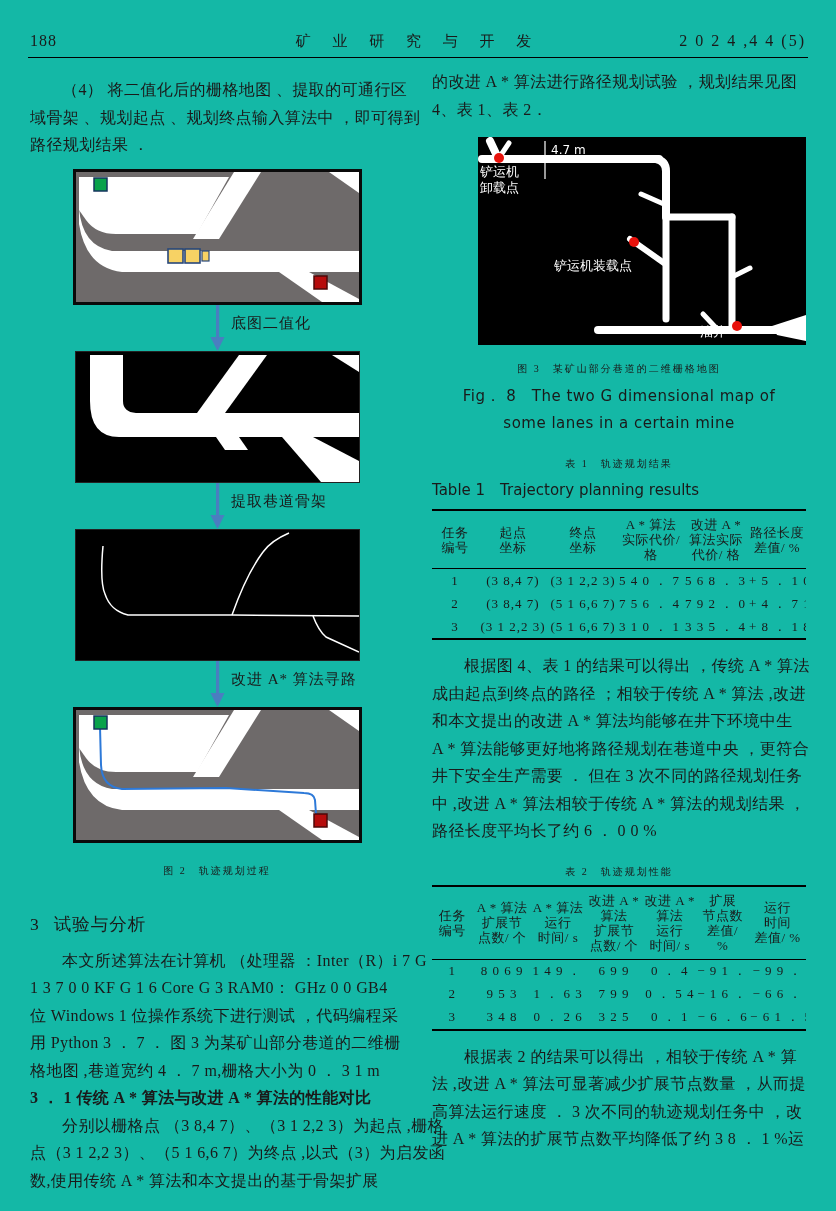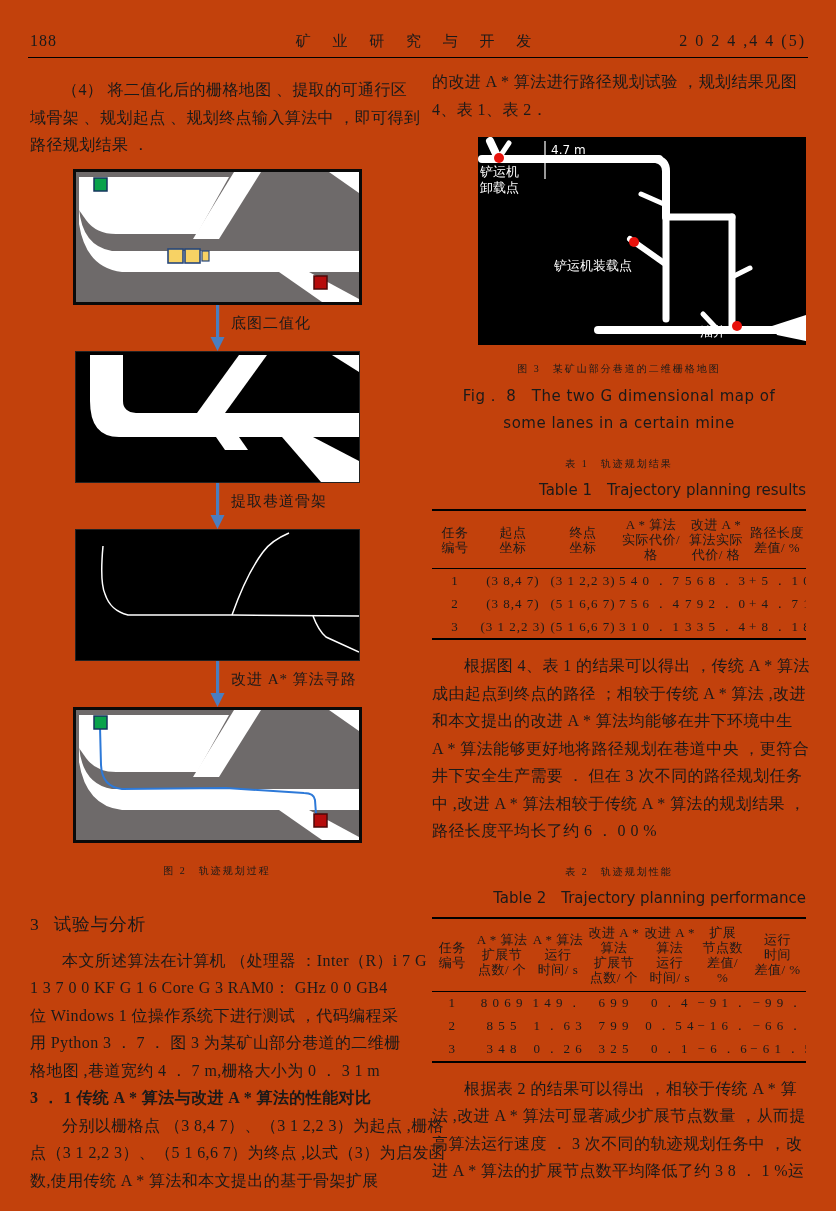--- a/index.html
+++ b/index.html
@@ -1,16 +1,16 @@
 <!DOCTYPE html>
 <html><head>
 <meta charset="utf-8">
 <style>
   html,body{margin:0;padding:0;background:#f2f2f2;}
-  .page{position:relative;width:836px;height:1211px;background:#c2410c;margin:0 auto;
+  .page{position:relative;width:836px;height:1211px;background:#14b8a6;margin:0 auto;
         font-family:"Liberation Serif","DejaVu Serif",serif;color:#1a1a1a;overflow:hidden;}
   
   .running-head{position:absolute;top:30px;left:30px;right:30px;height:24px;font-size:16px;}
   .rh-left{position:absolute;left:0;top:2px;letter-spacing:1px;}
   .rh-center{position:absolute;left:0;right:0;text-align:center;top:2px;letter-spacing:9px;font-size:15px;}
   .rh-right{position:absolute;right:0;top:2px;letter-spacing:2px;}
   .head-rule{position:absolute;top:57px;left:28px;right:28px;border-top:1.6px solid #000;}
   
   .col{position:absolute;top:68px;width:374px;}
   .col-left{left:30px;}
@@ -27,21 +27,21 @@
   .arrow-row svg{display:block;margin:0 auto;}
   .arrow-label{position:absolute;left:calc(50% + 14px);top:9px;font-size:15px;white-space:nowrap;letter-spacing:1px;}
   .cap{ text-align:center;font-size:10px;line-height:28px;letter-spacing:2px;}
   .cap-en{font-family:"DejaVu Sans","Liberation Sans",sans-serif;letter-spacing:0.5px;font-size:15px;line-height:27px;}
   .sec-head{margin-top:24px;font-size:17.5px;font-weight:normal;letter-spacing:1px;line-height:30px;}
   .sec-head .num{margin-right:14px;}
   
   .fig3wrap{width:328px;margin:14px 0 0 auto;font-size:0;line-height:0;}
   
   .tbl-title-zh{text-align:center;font-size:10px;line-height:26px;letter-spacing:2px;margin-top:14px;}
-  .tbl-title-en{text-align:right;font-family:"DejaVu Sans","Liberation Sans",sans-serif;font-size:15px;line-height:26px;margin-bottom:6px;}
+  .tbl-title-en{text-align:left;font-family:"DejaVu Sans","Liberation Sans",sans-serif;font-size:15px;line-height:26px;margin-bottom:6px;}
   table.sci{width:100%;border-collapse:collapse;border-top:2px solid #000;border-bottom:2px solid #000;
             font-size:13px;table-layout:fixed;}
   table.sci th{font-weight:normal;white-space:pre-line;line-height:15px;padding:6px 1px;
                border-bottom:1.2px solid #000;letter-spacing:0.5px;}
   table.sci td{text-align:center;height:21px;letter-spacing:1px;white-space:nowrap;overflow:hidden;}
   .para{margin-top:8px;}
   svg text{font-family:"DejaVu Sans","Liberation Sans",sans-serif;}
 </style>
 </head>
 <body>
@@ -261,21 +261,20 @@
       <div class="ln ind">根据图 4、表 1 的结果可以得出 ，传统 A * 算法</div>
       <div class="ln">成由起点到终点的路径 ；相较于传统 A * 算法 ,改进</div>
       <div class="ln">和本文提出的改进 A * 算法均能够在井下环境中生</div>
       <div class="ln">A * 算法能够更好地将路径规划在巷道中央 ，更符合</div>
       <div class="ln">井下安全生产需要 ． 但在 3 次不同的路径规划任务</div>
       <div class="ln">中 ,改进 A * 算法相较于传统 A * 算法的规划结果 ，</div>
       <div class="ln">路径长度平均长了约 6 ． 0 0 %</div>
     </div>
 
     <div class="tbl-title-zh">表 2　轨迹规划性能</div>
-    <div class="tbl-title-en">Table 2　Trajectory planning performance</div>
     <table class="sci">
       <colgroup>
           <col style="width:40px">
           <col style="width:58px">
           <col style="width:52px">
           <col style="width:58px">
           <col style="width:52px">
           <col style="width:52px">
           <col style="width:56px">
         </colgroup>
@@ -311,21 +310,21 @@
             <td>1</td>
             <td>8 0 6 9</td>
             <td>1 4 9 ． 4 3</td>
             <td>6 9 9</td>
             <td>0 ． 4</td>
             <td>− 9 1 ． 3</td>
             <td>− 9 9 ．</td>
           </tr>
           <tr>
             <td>2</td>
-            <td>8 5 5</td>
+            <td>9 5 3</td>
             <td>1 ． 6 3</td>
             <td>7 9 9</td>
             <td>0 ． 5 4</td>
             <td>− 1 6 ． 3</td>
             <td>− 6 6 ．</td>
           </tr>
           <tr>
             <td>3</td>
             <td>3 4 8</td>
             <td>0 ． 2 6</td>

